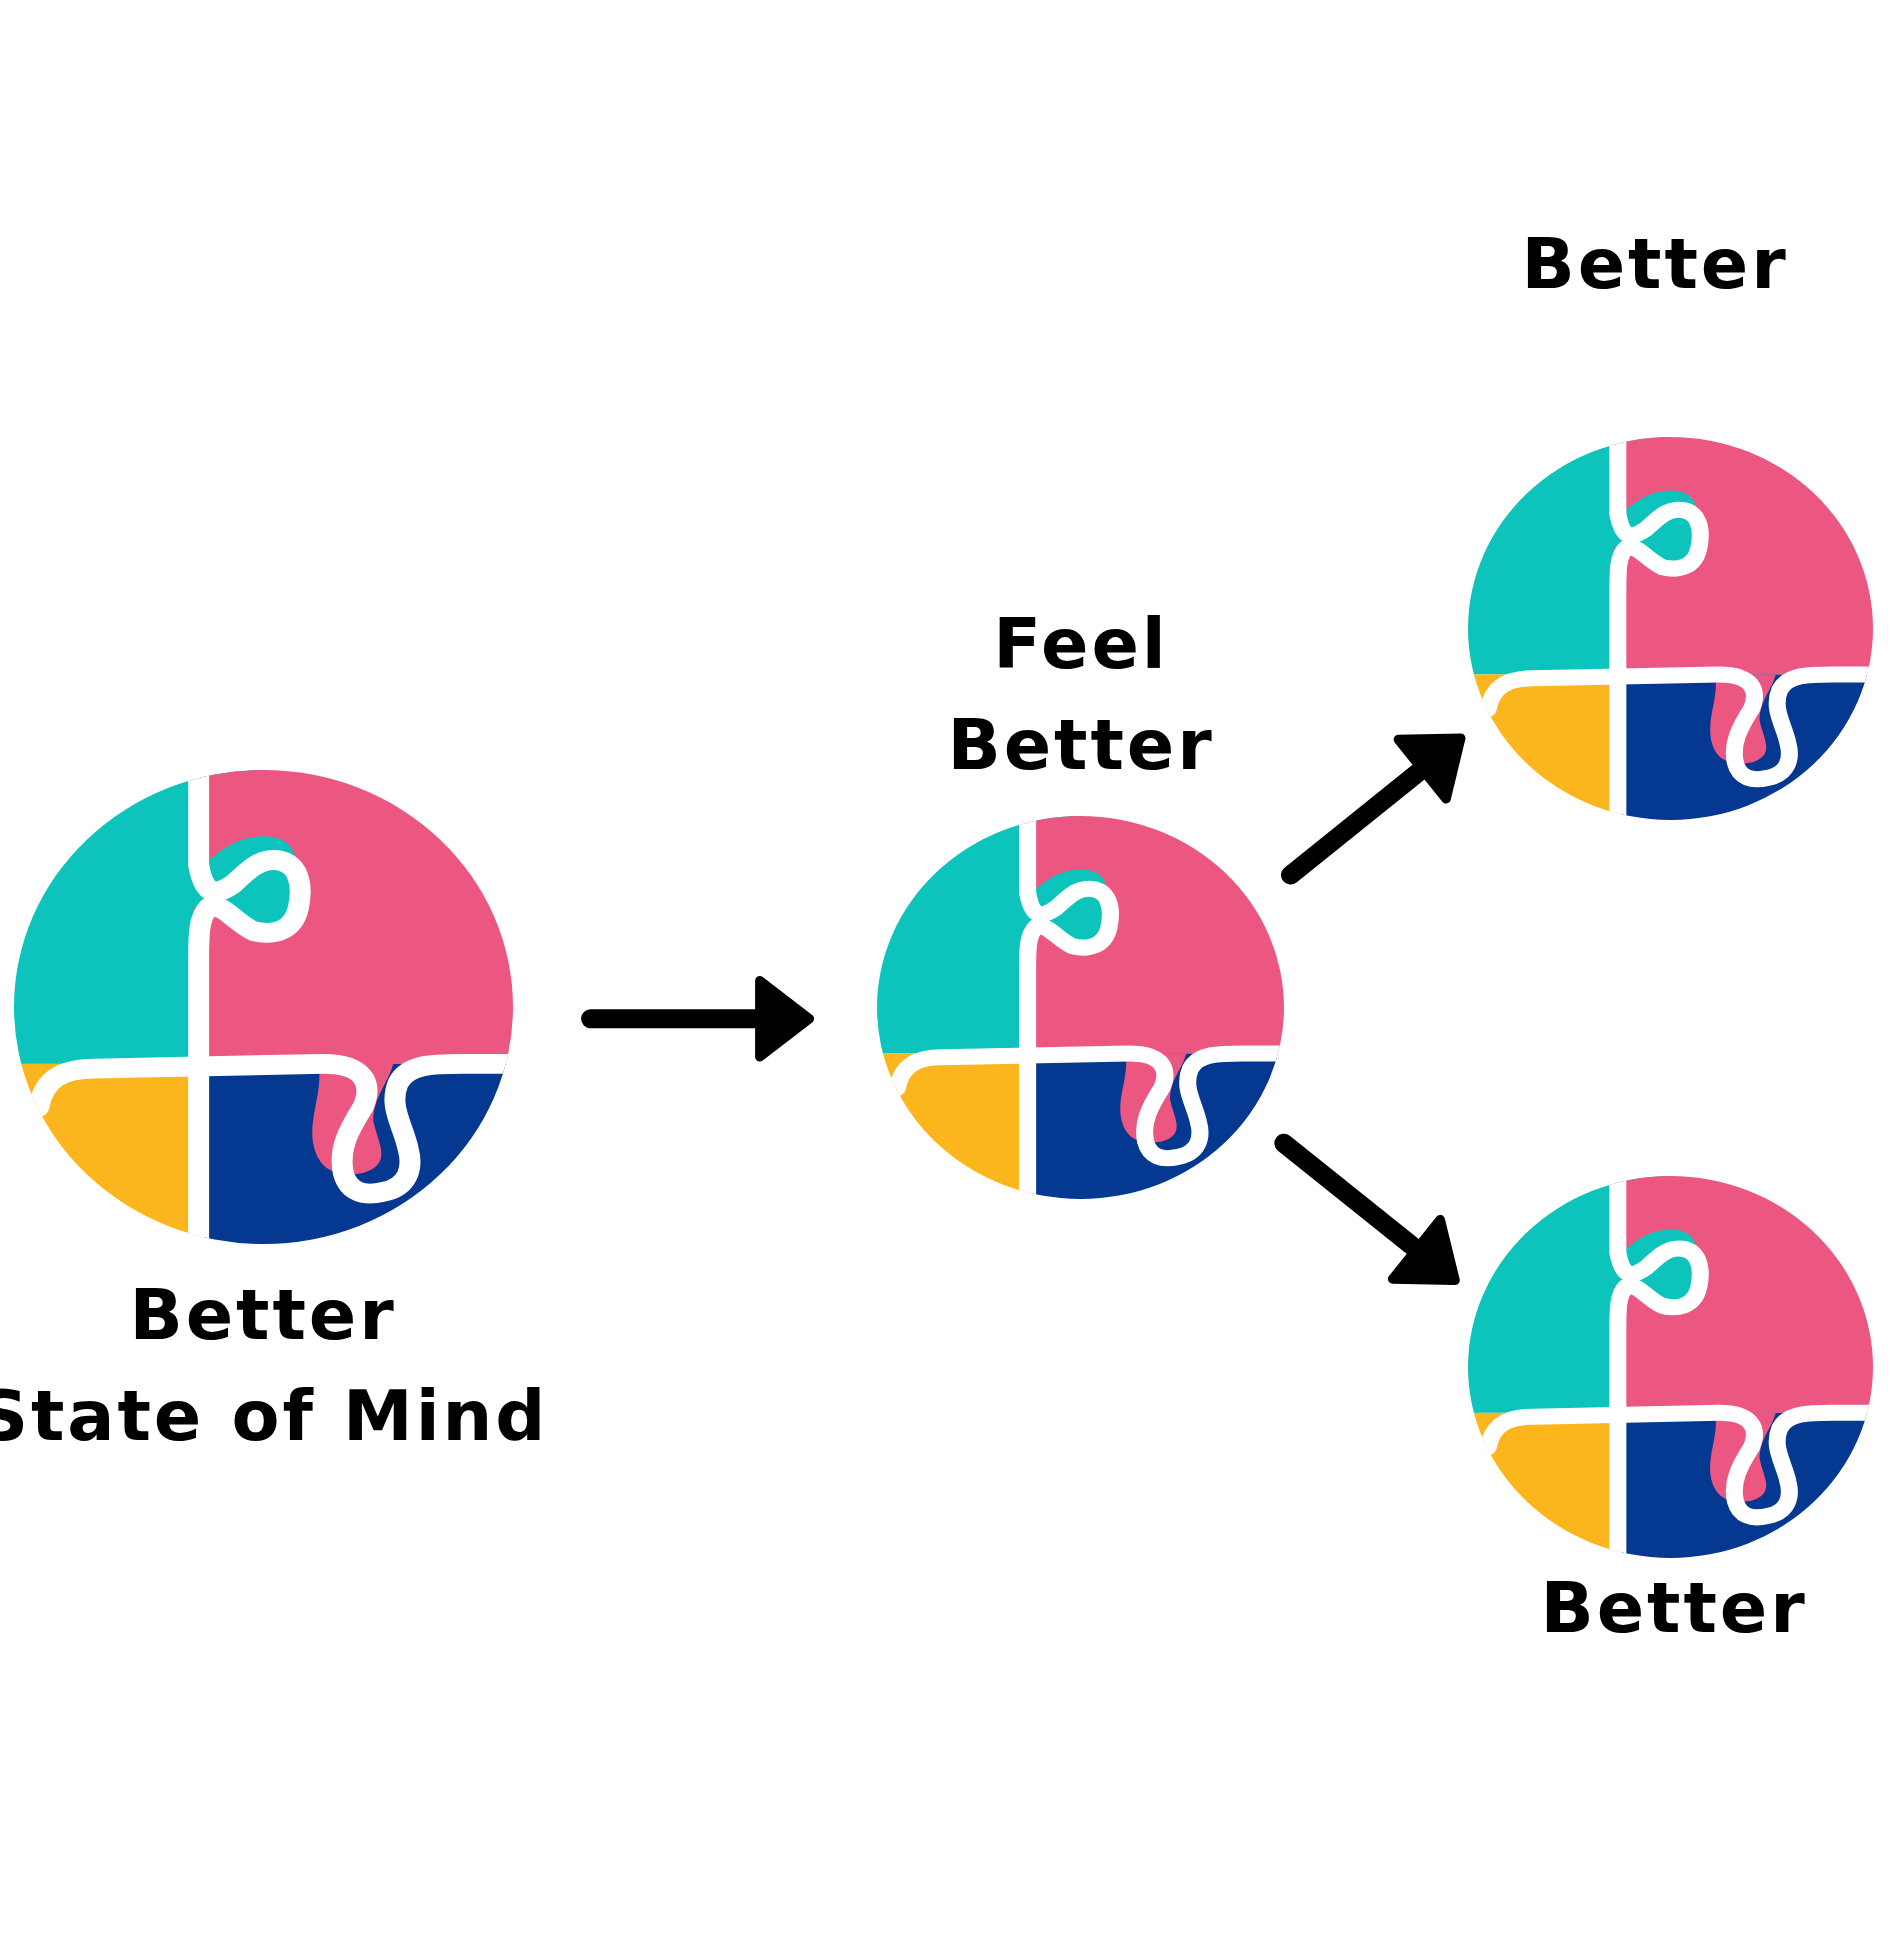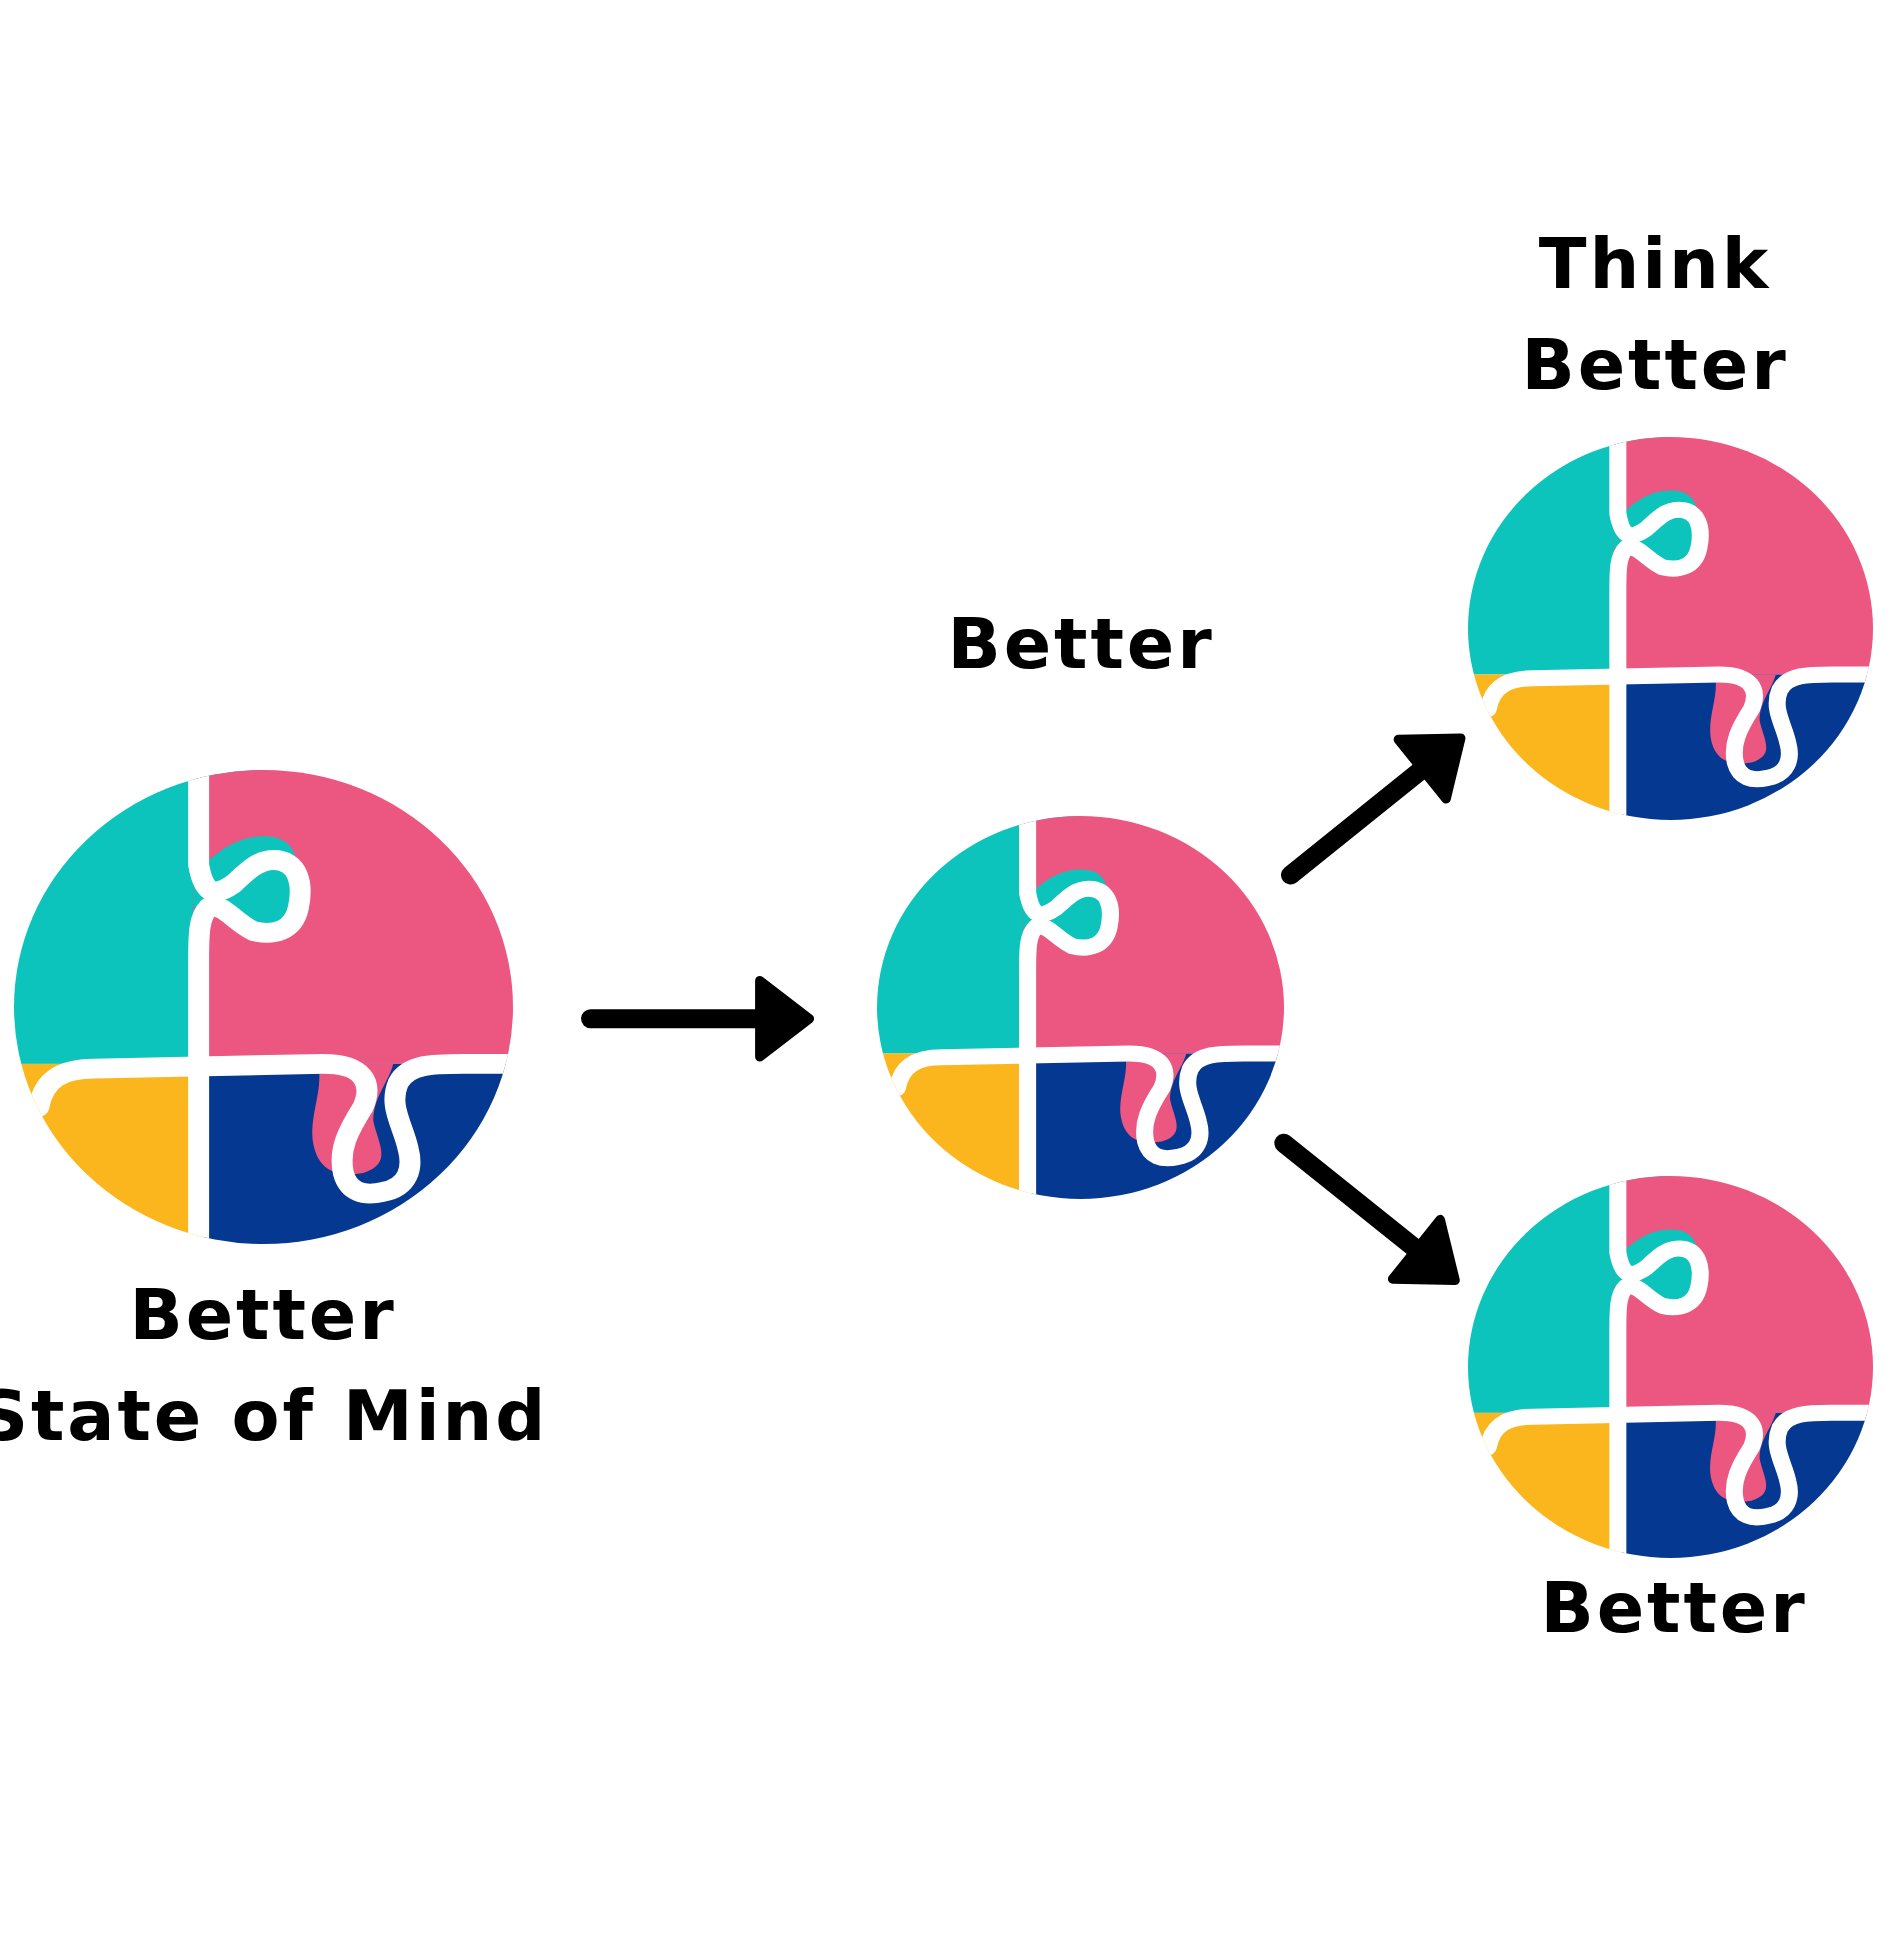--- a/index.html
+++ b/index.html
@@ -55,20 +55,21 @@
       <path d="M5 71 C6 65 10 63 16 63 L62 62 C70 62 72 66 70 71 C67 76 65 80 66 85 C67 89 70 90 74 89 C79 88 80 84 79 80 C78 75 75 71 77 66 C79 62 84 62 90 62 L100 62" fill="none" stroke="#ffffff" stroke-width="4.2" stroke-linecap="round" stroke-linejoin="round"></path>
       <path d="M37 63 L37 100" fill="none" stroke="#ffffff" stroke-width="4.2" stroke-linecap="round" stroke-linejoin="round"></path>
     </g>
   </svg>
 <div class="node-label" style="left:263px; top:1265px;">
   <span>Better</span>
   <span>State of Mind</span>
 </div>
 
 <div class="node-label" style="left:1081px; top:594px;">
+  <span>Feel</span>
   <span>Better</span>
 </div>
 <svg class="puzzle" style="left:877px; top:816px; width:407px; height:383px;" viewBox="0 0 100 100" preserveAspectRatio="none">
     <defs>
       <clipPath id="clip1">
         <ellipse cx="50" cy="50" rx="50" ry="50"></ellipse>
       </clipPath>
     </defs>
     <g clip-path="url(#clip1)">
       <rect x="0" y="0" width="50" height="62" fill="#0cc4bc"></rect>
@@ -77,21 +78,20 @@
       <rect x="38" y="62" width="62" height="38" fill="#043891"></rect>
       <path d="M36 22 C40 18 44 14 50 14 C56 14 57 18 57 24 C57 30 54 33 49 33 C44 33 41 29 36 29 Z" fill="#0cc4bc"></path>
       <path d="M61 62 L76 62 C75 66 72 69 72 74 C73 79 76 83 70 85 C64 86 61 84 60 79 C59 73 62 68 61 62 Z" fill="#ec5782"></path>
       <path d="M37 0 L37 20 C38 26 40 27 44 24 C47 21 49 19 52 19 C57 19 58 24 57 29 C56 34 52 35 48 34 C44 32 42 28 39 29 C37 31 37 35 37 40 L37 63" fill="none" stroke="#ffffff" stroke-width="4.2" stroke-linecap="round" stroke-linejoin="round"></path>
       <path d="M5 71 C6 65 10 63 16 63 L62 62 C70 62 72 66 70 71 C67 76 65 80 66 85 C67 89 70 90 74 89 C79 88 80 84 79 80 C78 75 75 71 77 66 C79 62 84 62 90 62 L100 62" fill="none" stroke="#ffffff" stroke-width="4.2" stroke-linecap="round" stroke-linejoin="round"></path>
       <path d="M37 63 L37 100" fill="none" stroke="#ffffff" stroke-width="4.2" stroke-linecap="round" stroke-linejoin="round"></path>
     </g>
   </svg>
 
 <div class="node-label" style="left:1655px; top:214px;">
-  <span>Think</span>
   <span>Better</span>
 </div>
 <svg class="puzzle" style="left:1468px; top:437px; width:405px; height:383px;" viewBox="0 0 100 100" preserveAspectRatio="none">
     <defs>
       <clipPath id="clip2">
         <ellipse cx="50" cy="50" rx="50" ry="50"></ellipse>
       </clipPath>
     </defs>
     <g clip-path="url(#clip2)">
       <rect x="0" y="0" width="50" height="62" fill="#0cc4bc"></rect>

